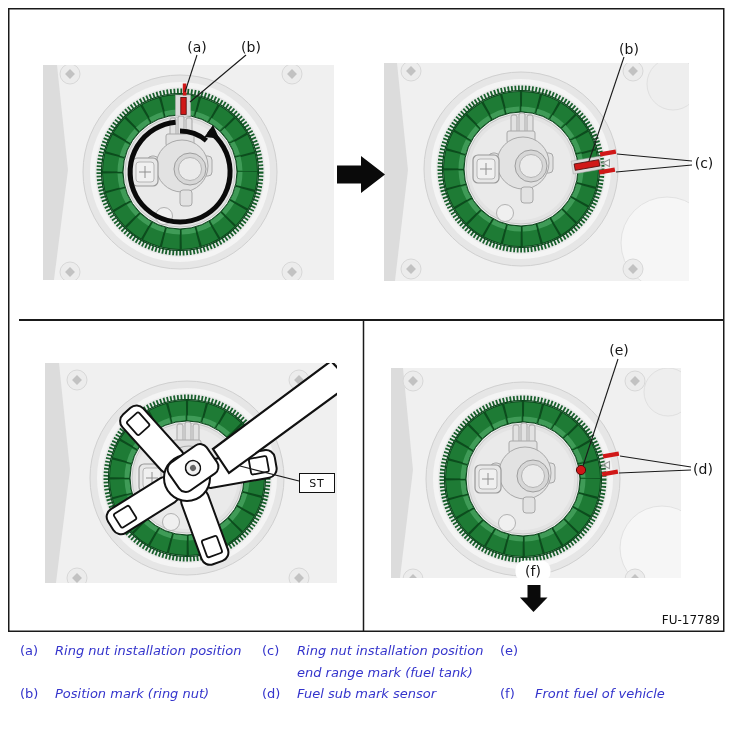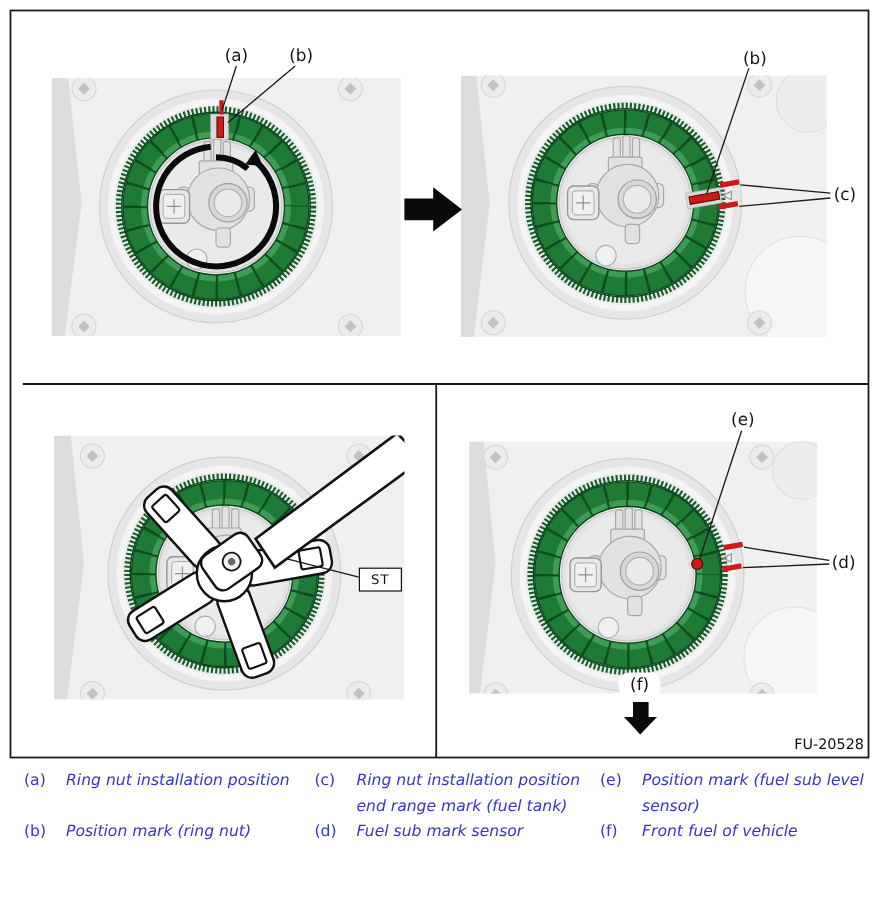--- a/index.html
+++ b/index.html
@@ -185,21 +185,21 @@
 <div class="co" style="left:629px;top:49px">(b)</div>
 <div class="co" style="left:704px;top:163px">(c)</div>
 <div class="co" style="left:619px;top:350px">(e)</div>
 <div class="co" style="left:703px;top:469px">(d)</div>
 <div class="co" style="left:533px;top:571px">(f)</div>
 
 <div class="st-box">
   <span>ST</span>
 </div>
 
-<div class="figcode">FU-20528</div>
+<div class="figcode">FU-17789</div>
 
 <div class="li" style="left:20px;top:640px">
   <span class="k">(a)</span>
   <span class="t">
     <span>Ring nut installation position</span>
   </span>
 </div>
 <div class="li" style="left:20px;top:683px">
   <span class="k">(b)</span>
   <span class="t">
@@ -214,24 +214,20 @@
   </span>
 </div>
 <div class="li" style="left:262px;top:683px">
   <span class="k">(d)</span>
   <span class="t">
     <span>Fuel sub mark sensor</span>
   </span>
 </div>
 <div class="li" style="left:500px;top:640px">
   <span class="k">(e)</span>
-  <span class="t">
-    <span>Position mark (fuel sub level</span>
-    <span>sensor)</span>
-  </span>
 </div>
 <div class="li" style="left:500px;top:683px">
   <span class="k">(f)</span>
   <span class="t">
     <span>Front fuel of vehicle</span>
   </span>
 </div>
 
 </div>
 

